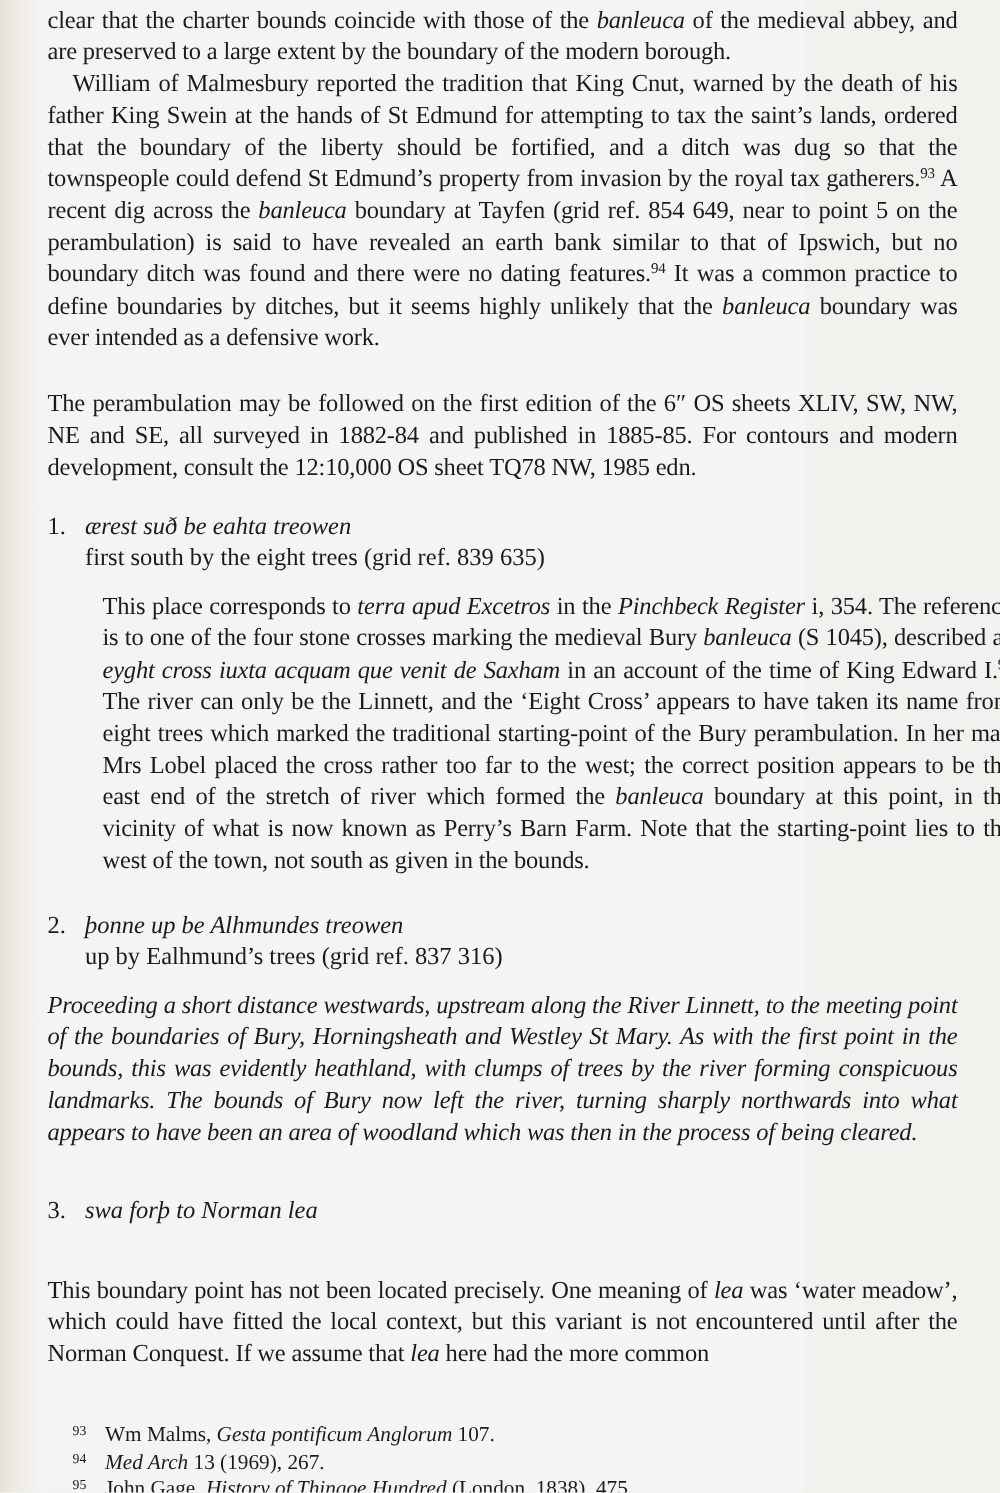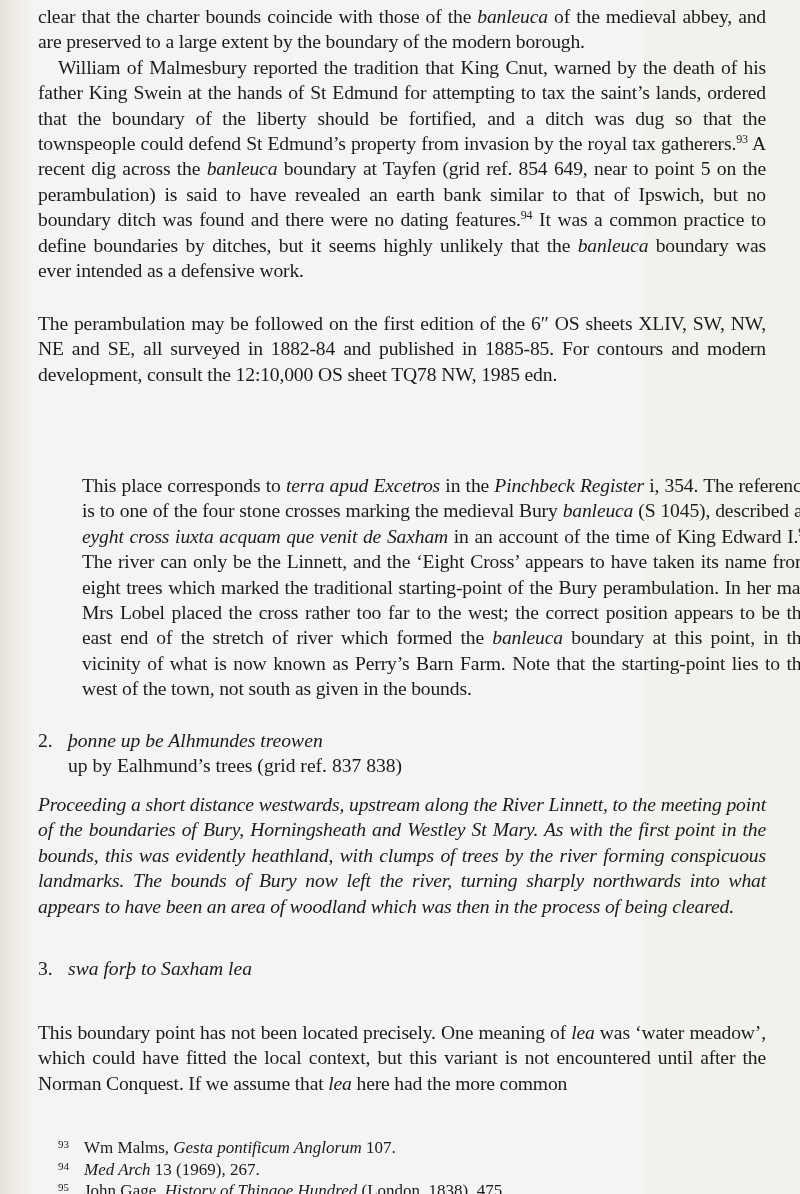--- a/index.html
+++ b/index.html
@@ -80,34 +80,38 @@
 
   <div class="text-block" style="top: 4px;">
     <p><span>clear that the charter bounds coincide with those of the </span><i>banleuca</i><span> of the medieval abbey, and are preserved to a large extent by the boundary of the modern borough.</span></p>
     <p class="indent"><span>William of Malmesbury reported the tradition that King Cnut, warned by the death of his father King Swein at the hands of St Edmund for attempting to tax the saint’s lands, ordered that the boundary of the liberty should be fortified, and a ditch was dug so that the townspeople could defend St Edmund’s property from invasion by the royal tax gatherers.</span><span class="sup">93</span><span> A recent dig across the </span><i>banleuca</i><span> boundary at Tayfen (grid ref. 854 649, near to point 5 on the perambulation) is said to have revealed an earth bank similar to that of Ipswich, but no boundary ditch was found and there were no dating features.</span><span class="sup">94</span><span> It was a common practice to define boundaries by ditches, but it seems highly unlikely that the </span><i>banleuca</i><span> boundary was ever intended as a defensive work.</span></p>
   </div>
 
   <div class="text-block" style="top: 311px;">
     <p>The perambulation may be followed on the first edition of the 6″ OS sheets XLIV, SW, NW, NE and SE, all surveyed in 1882-84 and published in 1885-85. For contours and modern development, consult the 12:10,000 OS sheet TQ78 NW, 1985 edn.</p>
   </div>
 
+  <div class="entry" style="top: 409px;">
+    <div><span class="num">1.</span><i>ærest suð be eahta treowen</i></div>
+    <div class="trans">first south by the eight trees (grid ref. 839 635)</div>
+  </div>
   <div class="text-block" style="top: 473px; margin-left: 44px;">
     <p><span>This place corresponds to </span><i>terra apud Excetros</i><span> in the </span><i>Pinchbeck Register</i><span> i, 354. The reference is to one of the four stone crosses marking the medieval Bury </span><i>banleuca</i><span> (S 1045), described as </span><i>eyght cross iuxta acquam que venit de Saxham</i><span> in an account of the time of King Edward I.</span><span class="sup">95</span><span> The river can only be the Linnett, and the ‘Eight Cross’ appears to have taken its name from eight trees which marked the traditional starting-point of the Bury perambulation. In her map Mrs Lobel placed the cross rather too far to the west; the correct position appears to be the east end of the stretch of river which formed the </span><i>banleuca</i><span> boundary at this point, in the vicinity of what is now known as Perry’s Barn Farm. Note that the starting-point lies to the west of the town, not south as given in the bounds.</span></p>
   </div>
 
   <div class="entry" style="top: 728px;">
     <div><span class="num">2.</span><i>þonne up be Alhmundes treowen</i></div>
-    <div class="trans">up by Ealhmund’s trees (grid ref. 837 838)</div>
+    <div class="trans">up by Ealhmund’s trees (grid ref. 837 316)</div>
   </div>
   <div class="text-block" style="top: 792px; font-style: italic;">
     <p>Proceeding a short distance westwards, upstream along the River Linnett, to the meeting point of the boundaries of Bury, Horningsheath and Westley St Mary. As with the first point in the bounds, this was evidently heathland, with clumps of trees by the river forming conspicuous landmarks. The bounds of Bury now left the river, turning sharply northwards into what appears to have been an area of woodland which was then in the process of being cleared.</p>
   </div>
 
   <div class="entry" style="top: 956px;">
-    <div><span class="num">3.</span><i>swa forþ to Saxham lea</i></div>
+    <div><span class="num">3.</span><i>swa forþ to Norman lea</i></div>
   </div>
   <div class="text-block" style="top: 1020px;">
     <p><span>This boundary point has not been located precisely. One meaning of </span><i>lea</i><span> was ‘water meadow’, which could have fitted the local context, but this variant is not encountered until after the Norman Conquest. If we assume that </span><i>lea</i><span> here had the more common</span></p>
   </div>
 
   <div class="footnotes">
     <div><span class="fn-num">93</span><span>Wm Malms, </span><i>Gesta pontificum Anglorum</i><span> 107.</span></div>
     <div><span class="fn-num">94</span><span></span><i>Med Arch</i><span> 13 (1969), 267.</span></div>
     <div><span class="fn-num">95</span><span>John Gage, </span><i>History of Thingoe Hundred</i><span> (London, 1838), 475.</span></div>
   </div>

